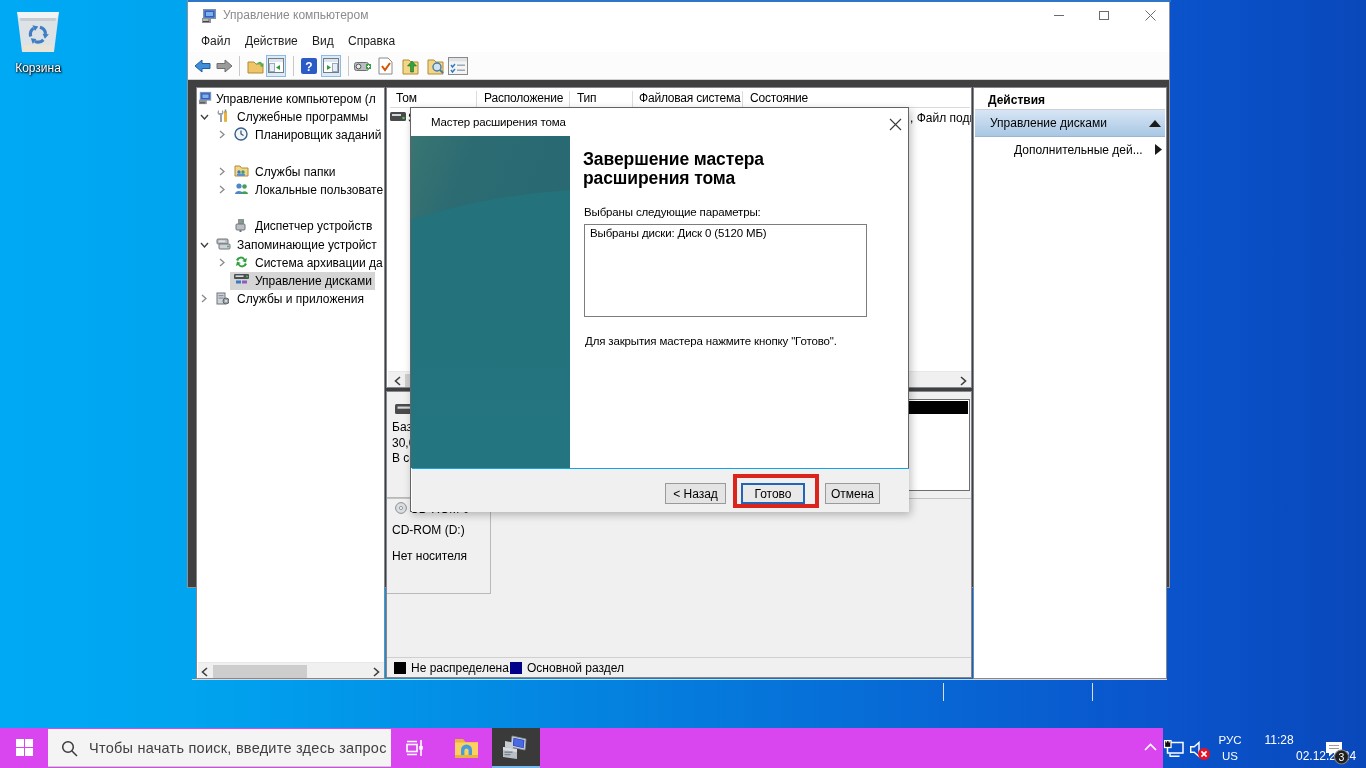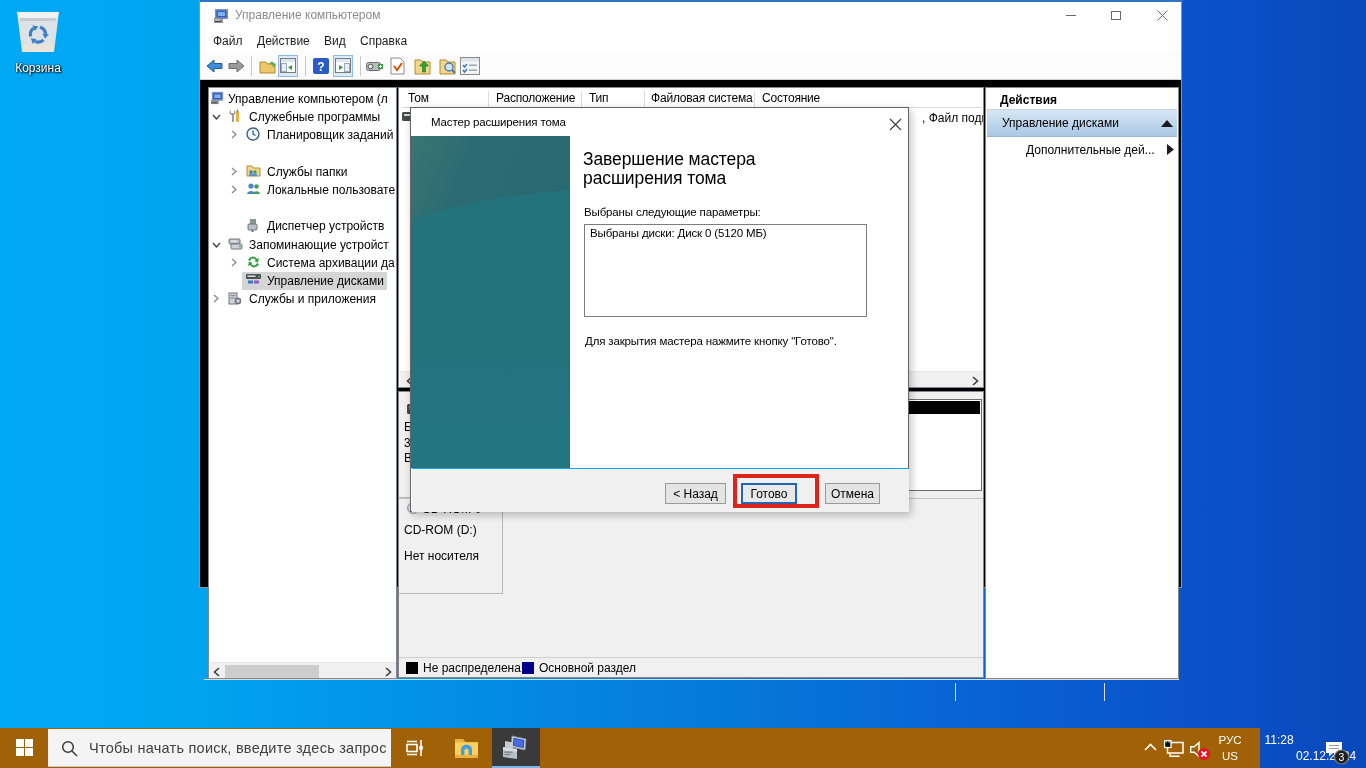--- a/index.html
+++ b/index.html
@@ -4,21 +4,21 @@
 *{margin:0;padding:0;box-sizing:border-box}
 html,body{width:1366px;height:768px;overflow:hidden;font-family:"Liberation Sans",sans-serif}
 #desktop{position:absolute;left:0;top:0;width:1366px;height:768px;background:linear-gradient(to right,#00a9f4 0%,#00a4ef 14%,#0a53cb 86%,#0948bb 100%)}
 .abs{position:absolute}
 .t12{font-size:12px;color:#000;white-space:nowrap}
 .dt{font-size:11.5px;letter-spacing:-0.15px;color:#000;white-space:nowrap}
 
 #bin{left:14px;top:8px;width:48px;height:66px}
 #binlab{left:-14px;top:53px;width:76px;text-align:center;color:#fff;font-size:12px;text-shadow:1px 1px 2px #000,0 0 2px #000}
 
-#win{left:199px;top:0;width:983px;height:588px;background:#000000;border:1px solid #8f9399;border-top:none}
+#win{left:187px;top:0;width:983px;height:588px;background:#404040;border:1px solid #8f9399;border-top:none}
 #accent{left:0;top:0;width:983px;height:2px;background:#2e75c8}
 #title{left:35px;top:8px;font-size:12px;color:#8b8b8b;white-space:nowrap}
 #menubar{left:0;top:30px;width:981px;height:22px;background:#fff}
 #menubar span{position:absolute;top:4px;font-size:12px;color:#1b1b1b}
 #toolbar{left:0;top:52px;width:981px;height:28px;background:#fcfcfc;border-bottom:1px solid #d0d0d0}
 .tsep{position:absolute;top:4px;width:1px;height:20px;background:#c9c9c9}
 
 .pane{background:#fff;border:1px solid #828790}
 #tree{left:8px;top:87px;width:189px;height:592px;overflow:hidden}
 .trow{position:absolute;left:0;height:18px;width:250px;font-size:12px;white-space:nowrap}
@@ -38,24 +38,24 @@
 #abar{position:absolute;left:1px;top:22px;width:190px;height:27px;background:linear-gradient(#d7e6f5,#a9c7e4);border-bottom:1px solid #9ab6d2}
 
 .statsep{position:absolute;top:683px;height:18px;width:1px;background:#dcdcdc}
 
 #dlg{left:410px;top:107px;width:499px;height:405px;background:#fff;border:1px solid #646464;box-shadow:2px 3px 8px rgba(0,0,0,0.25)}
 #teal{left:0;top:28px;width:159px;height:332px;overflow:hidden}
 #dbot{left:1px;top:360px;width:497px;height:44px;background:#f0f0f0;border-top:1px solid #0ea5e9}
 .btn{position:absolute;top:14px;height:21px;background:#e4e4e4;border:1px solid #9a9a9a;font-size:12px;text-align:center;padding-top:3px}
 #btnok{border:2px solid #2264b5;background:#e9e9e9;padding-top:2px}
 #redbox{left:322px;top:366px;width:86px;height:34px;border:4px solid #da251d}
-#wiztitle{left:172px;top:42px;font-size:17.5px;line-height:18.5px;font-weight:normal;color:#000;letter-spacing:-0.1px}
+#wiztitle{left:172px;top:42px;font-size:17.5px;line-height:18.5px;font-weight:bold;color:#000;letter-spacing:-0.1px}
 #parambox{left:173px;top:116px;width:283px;height:93px;border:1px solid #7d7d7d}
 
-#taskbar{left:0;top:728px;width:1260px;height:40px;background:#a16207}
+#taskbar{left:0;top:728px;width:1163px;height:40px;background:#d946ef}
 #search{left:48px;top:1px;width:343px;height:38px;background:#f4f4f4;border-bottom:1px solid #c8c8c8}
 #search span{position:absolute;left:41px;top:11px;font-size:14.5px;color:#3f3f3f;white-space:nowrap;letter-spacing:0.25px}
 #appslot{left:492px;top:0;width:48px;height:40px;background:#3a3a3a}
 #appline{left:492px;top:37.5px;width:48px;height:2.5px;background:#76b9ed}
 .tray{color:#fff;font-size:11.5px;white-space:nowrap;transform:translateZ(0)}
 </style></head>
 <body>
 <div id="desktop" class="abs"></div>
 
 <div id="bin" class="abs">
@@ -402,21 +402,21 @@
 <ellipse cx="200" cy="420" rx="500" ry="367" fill="url(#tg2)"></ellipse>
 </svg></div>
  <div id="wiztitle" class="abs">Завершение мастера<br>расширения тома</div>
  <div class="dt abs" style="left:173px;top:98px">Выбраны следующие параметры:</div>
  <div id="parambox" class="abs">
       <div class="dt abs" style="left:5px;top:2px">Выбраны диски: Диск 0 (5120 МБ)</div>
     </div>
  <div class="dt abs" style="left:174px;top:227px">Для закрытия мастера нажмите кнопку "Готово".</div>
  <div id="dbot" class="abs">
   <div class="btn" style="left:253px;width:61px">&lt; Назад</div>
-  <div class="btn" id="btnok" style="left:329px;width:56px">Готово</div>
+  <div class="btn" id="btnok" style="left:329px;width:64px">Готово</div>
   <div class="btn" style="left:413px;width:55px">Отмена</div>
  </div>
  <div id="redbox" class="abs"></div>
 </div>
 
 <div id="taskbar" class="abs">
  <svg class="abs" style="left:16px;top:11px" width="17" height="17">
       <rect x="0" y="0" width="8" height="8" fill="#fff"></rect>
       <rect x="9" y="0" width="8" height="8" fill="#fff"></rect>
       <rect x="0" y="9" width="8" height="8" fill="#fff"></rect>

